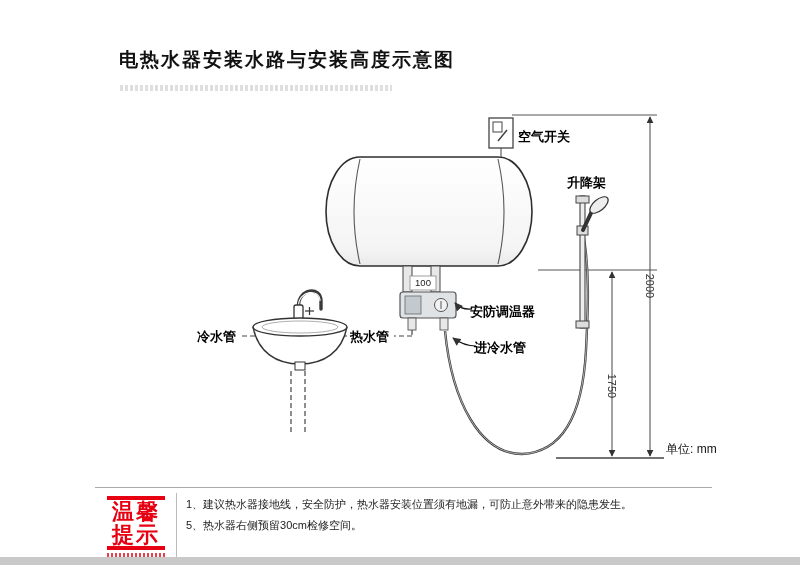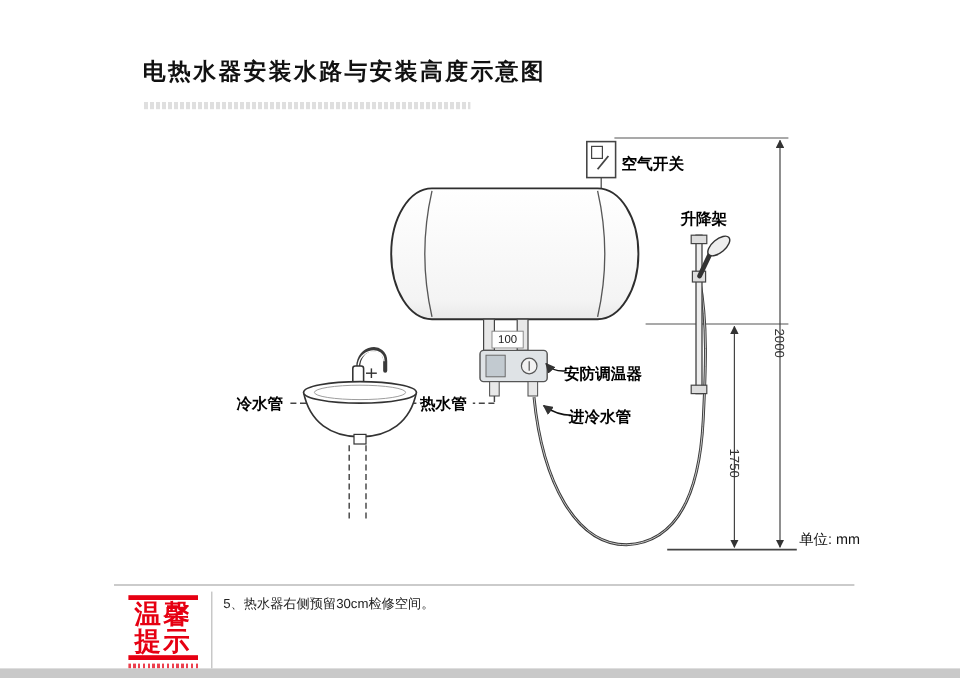--- a/index.html
+++ b/index.html
@@ -136,18 +136,19 @@
     <div class="bar"></div>
     <div class="chars">温馨</div>
     <div class="chars">提示</div>
     <div class="bar"></div>
     <div class="redstrip"></div>
   </div>
 
   <div class="vdivider"></div>
 
   <div class="tiplist">
+    <div>1、建议热水器接地线，安全防护，热水器安装位置须有地漏，可防止意外带来的隐患发生。</div>
     <div>5、热水器右侧预留30cm检修空间。</div>
   </div>
 
   <div class="bottom-band"></div>
 
 </div>
 
 </body></html>

